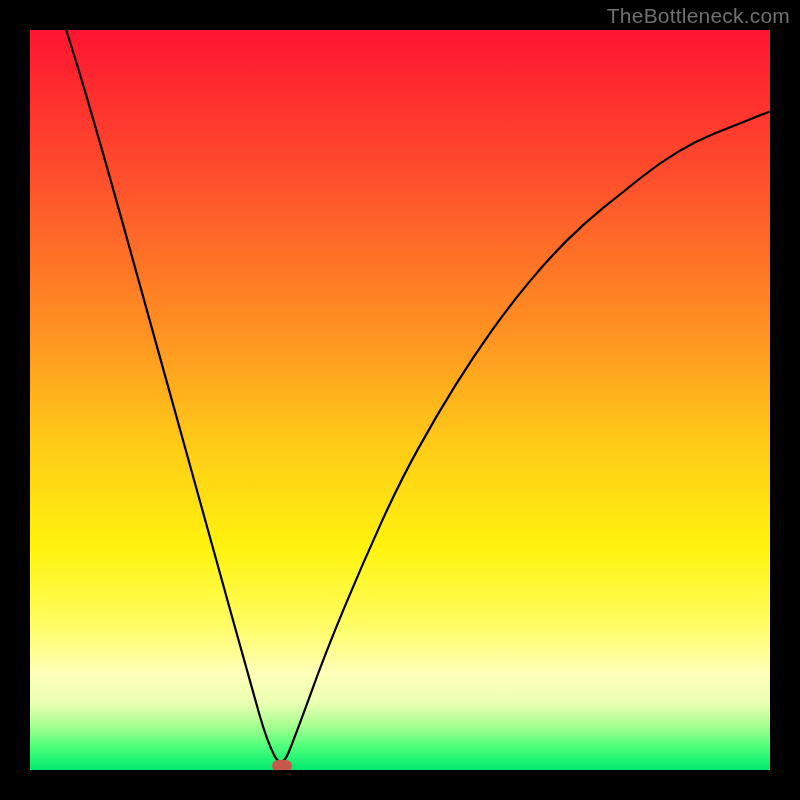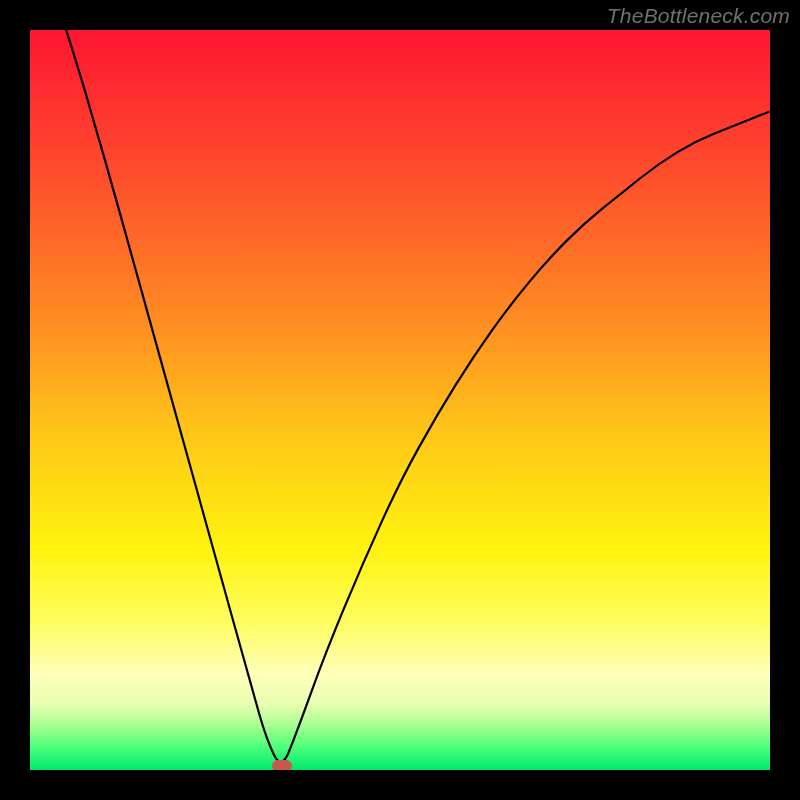--- a/index.html
+++ b/index.html
@@ -41,21 +41,20 @@
     transform: translate(-50%, -50%);
   }
   .watermark {
     position: absolute;
     top: 4px;
     right: 10px;
     color: #707070;
     font-size: 21px;
     font-weight: 500;
     letter-spacing: 0.2px;
-    font-style: italic;
   }
 </style>
 </head>
 <body>
 
 <div class="frame">
   <div class="watermark">TheBottleneck.com</div>
 
   <div class="plot-area">
     <svg class="gradient" viewBox="0 0 740 740" preserveAspectRatio="none">

